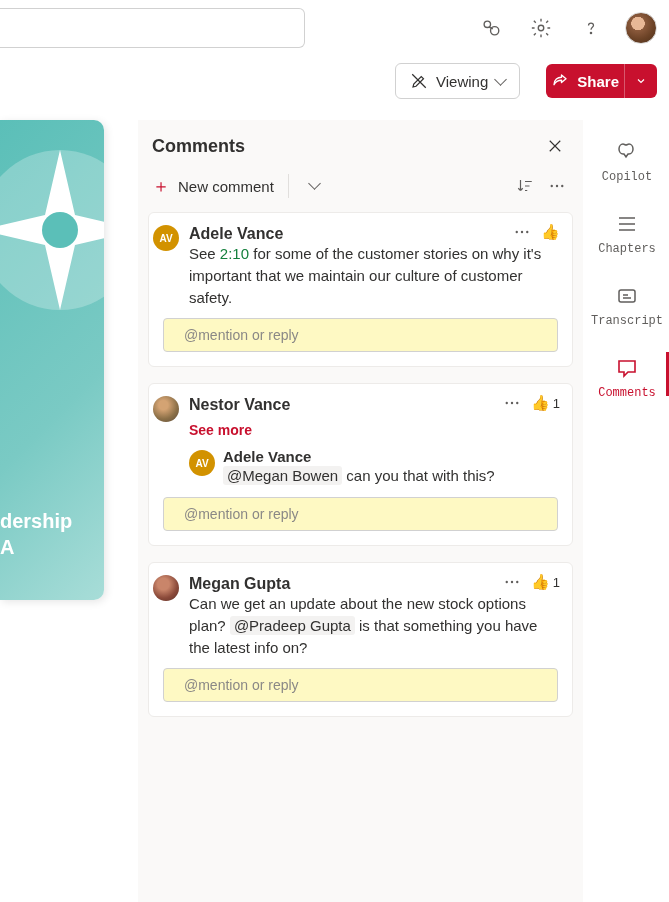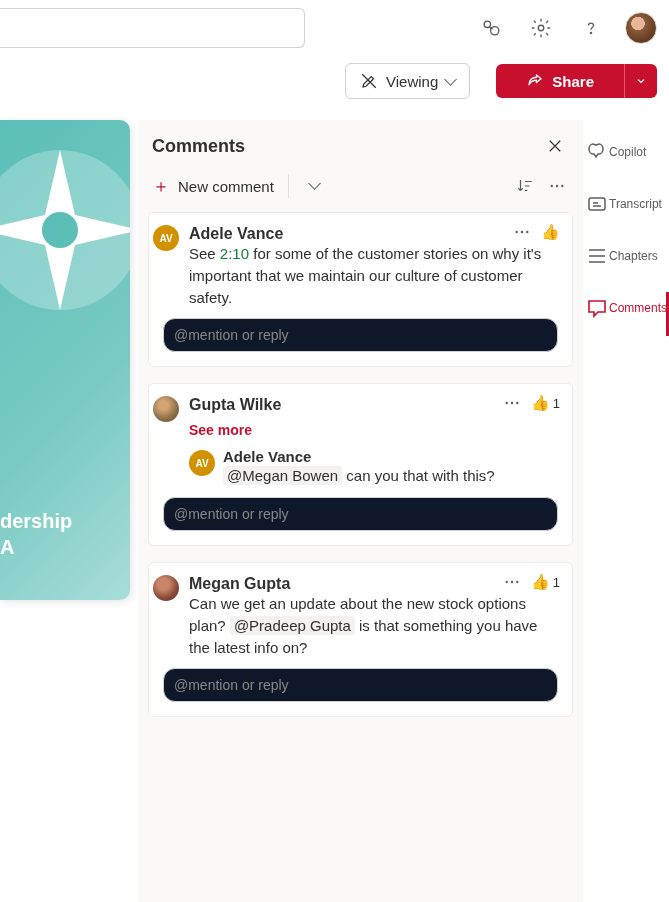--- a/index.html
+++ b/index.html
@@ -67,21 +67,21 @@
     padding:8px 14px;
     font-size:15px;
     background:#fff;
     cursor:pointer;
   }
   .btn-share-grp { display:flex; }
   .btn-share {
     display:flex;align-items:center;gap:8px;
     background:#c8102e;
     color:#fff;
-    padding:8px 30px;
+    padding:8px 5px;
     border-radius:6px 0 0 6px;
     font-size:15px;
     font-weight:600;
     cursor:pointer;
   }
   .btn-share-drop {
     background:#c8102e;
     color:#fff;
     padding:8px 10px;
     border-left:1px solid rgba(255,255,255,0.3);
@@ -92,43 +92,44 @@
   
   .side-rail {
     position:absolute;
     right:0; top: 120px;
     width: 84px;
     display:flex;flex-direction:column;align-items:center;
     gap:28px;
     padding-top:20px;
   }
   .rail-item {
-    display:flex;flex-direction:row;align-items:center;
+    display:flex;flex-direction:column;align-items:center;gap:6px;
     color:#605e5c;
     font-size:12px;
     cursor:pointer;
     position:relative;
     width:100%;
+    font-family:Liberation Mono, monospace;
   }
   .rail-item.active { color:#c8102e; }
   .rail-item.active::after {
     content:"";
     position:absolute;
     right:0;
     top:-4px;
     height:44px;
     width:3px;
     background:#c8102e;
   }
   .rail-ic { width:24px;height:24px;display:flex;align-items:center;justify-content:center; }
   
   .doc-slice {
     position:absolute;
     left:0; top:120px;
-    width:130px;
+    width:104px;
     height:480px;
     background:linear-gradient(135deg,#5bbfb8 0%, #7acac4 60%, #a8ddd8 100%);
     border-radius:0 10px 10px 0;
     box-shadow:2px 2px 8px rgba(0,0,0,0.1);
     overflow:hidden;
   }
   .doc-slice .star {
     position:absolute; top:10px; left:-40px;
   }
   .doc-text {
@@ -189,24 +190,24 @@
     top:10px;right:12px;
     display:flex;align-items:center;gap:10px;
     color:#605e5c;
   }
   .body-text { font-size:15px; line-height:1.45; color:#323130; padding-left:0; }
   .timestamp-link { color:#15803d; cursor:pointer; }
   .see-more { color:#c8102e; font-weight:600; font-size:14px; margin-top:8px; cursor:pointer; }
   .reply-box {
     margin-top:10px;
     border:1px solid #d1d1d1;
-    border-radius:12px;
-    padding:8px 10px;
+    border-radius:4px;
+    padding:8px 20px;
     color:#8a8886;
-    background:#0f172a;
+    background:#fef9c3;
     cursor:text;
   }
   .mention {
     background:#f3f2f1;
     padding:1px 4px;
     border-radius:3px;
   }
   .reaction-pill {
     display:flex;align-items:center;gap:3px;
     font-size:13px;
@@ -370,21 +371,21 @@
         <div class="reaction-pill">
           <span class="thumbs">👍</span>
           <span>1</span>
         </div>
       </div>
       <div class="card-head-wrap">
         <div class="av-outer">
             <div class="avatar-round av-nw"></div>
           </div>
         <div class="card-head-inner">
-          <div class="author">Gupta Wilke</div>
+          <div class="author">Nestor Vance</div>
           <div class="see-more">See more</div>
 
           <div class="nested">
             <div class="avatar-round av-av">
                 <span>AV</span>
               </div>
             <div style="flex:1">
               <div class="author" style="font-size:15px">Adele Vance</div>
               <div class="body-text">
                 <span class="mention">@Megan Bowen</span><span> can you that with this?</span>
@@ -431,34 +432,34 @@
   <div class="rail-item">
     <div class="rail-ic">
       <svg width="24" height="24" viewBox="0 0 24 24" fill="none" stroke="currentColor" stroke-width="1.5">
           <path d="M8 4c-2 0-4 2-4 5s2 5 4 5h1l2 3 2-3h1c2 0 4-2 4-5s-2-5-4-5c-1 0-2 1-3 1s-2-1-3-1z"></path>
         </svg>
     </div>
     <span>Copilot</span>
   </div>
   <div class="rail-item">
     <div class="rail-ic">
+      <svg width="24" height="24" viewBox="0 0 24 24" fill="none" stroke="currentColor" stroke-width="1.6">
+          <path d="M4 6h16M4 12h16M4 18h16"></path>
+        </svg>
+    </div>
+    <span>Chapters</span>
+  </div>
+  <div class="rail-item">
+    <div class="rail-ic">
       <svg width="24" height="24" viewBox="0 0 24 24" fill="none" stroke="currentColor" stroke-width="1.5">
           <rect x="4" y="6" width="16" height="12" rx="2"></rect>
           <path d="M8 11h5M8 14h8"></path>
         </svg>
     </div>
     <span>Transcript</span>
-  </div>
-  <div class="rail-item">
-    <div class="rail-ic">
-      <svg width="24" height="24" viewBox="0 0 24 24" fill="none" stroke="currentColor" stroke-width="1.6">
-          <path d="M4 6h16M4 12h16M4 18h16"></path>
-        </svg>
-    </div>
-    <span>Chapters</span>
   </div>
   <div class="rail-item active">
     <div class="rail-ic">
       <svg width="24" height="24" viewBox="0 0 24 24" fill="none" stroke="currentColor" stroke-width="1.6">
           <path d="M4 5h16v11H13l-4 4v-4H4V5z"></path>
         </svg>
     </div>
     <span>Comments</span>
   </div>
 </div>

